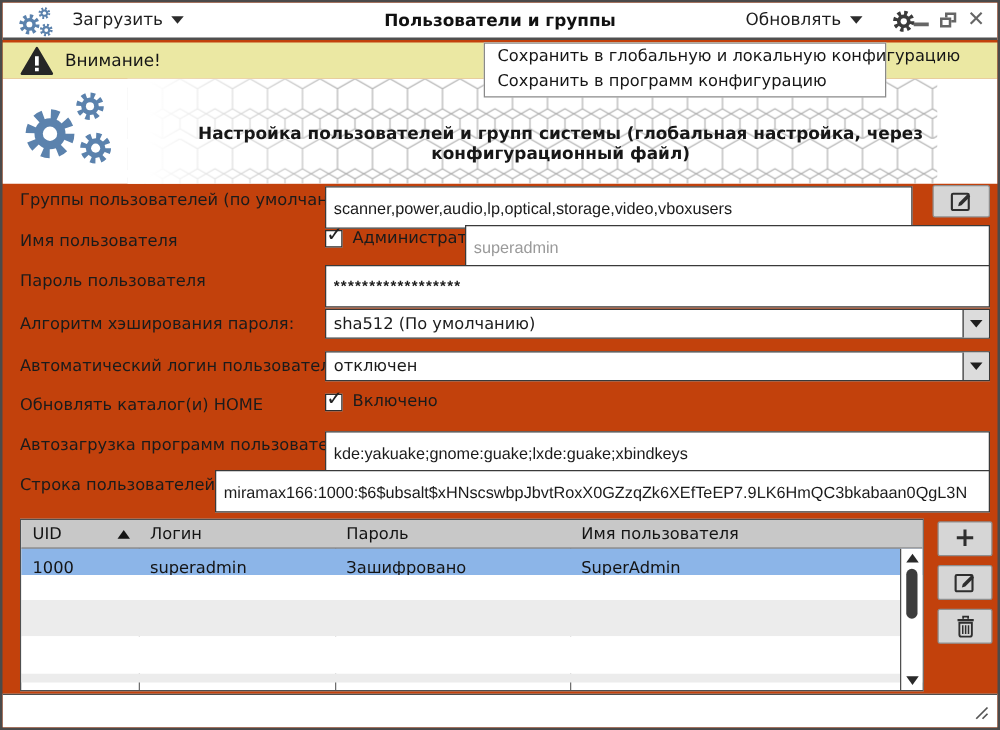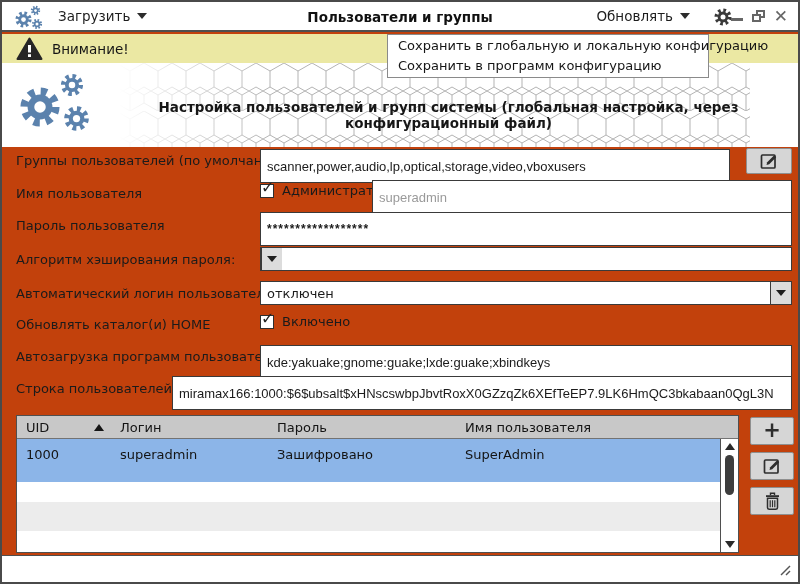--- a/index.html
+++ b/index.html
@@ -52,21 +52,21 @@
   .select .arrowbox { width:21px; height:100%; background:#dcdcdc; border-left:1px solid #3a3a3a; display:flex; align-items:center; justify-content:center; }
   .select .arrowbox .tri { width:0; height:0; border-left:5px solid transparent; border-right:5px solid transparent; border-top:6px solid #1e1e1e; }
 
   .iconbtn { position:absolute; width:44px; height:28px; background:#d6d6d6; border:1px solid #8f8f8f; border-radius:2px; display:flex; align-items:center; justify-content:center; color:#2e2e2e; }
   .iconbtn.plus { font-size:21px; font-weight:bold; padding-bottom:2px; }
 
   
   .utable { position:absolute; left:14px; top:413px; width:723px; height:138px; border:1.5px solid #4f4f4f; background:#fff; overflow:hidden; }
   .trow { position:relative; width:100%; }
   .thead { height:23px; background:#c8c8c8; border-bottom:1px solid #737373; }
-  .r-sel { height:43px; background:#8cb5e8; }
+  .r-sel { height:21px; background:#8cb5e8; }
   .r-a { height:20px; background:#fff; }
   .r-b { height:29px; background:#ececec; }
   .r-c { height:30px; background:#fff; }
   .r-d { height:7px; background:#ececec; }
   .cell { position:absolute; top:0; font-size:13px; color:#141414; line-height:23px; }
   .r-sel .cell { line-height:31px; }
   .c0 { left:9px; } .c1 { left:103px; } .c2 { left:260px; } .c3 { left:448px; }
   .colline { position:absolute; top:0; bottom:0; width:1px; background:#6e6e6e; }
   .sort-tri { position:absolute; left:77px; top:8px; width:0; height:0; border-left:5px solid transparent; border-right:5px solid transparent; border-bottom:7px solid #151515; }
 
@@ -179,20 +179,21 @@
       </span>
     <span class="cblabel">Администратор</span>
   </div>
   <input class="tinput gray" style="left: 370px; top: 178px; width: 420px;" value="superadmin">
 
   <div class="flabel" style="top:216px">Пароль пользователя</div>
   <input class="tinput pwd" style="left: 258px; top: 210px; width: 532px;" value="******************">
 
   <div class="flabel" style="top:250px">Алгоритм хэширования пароля:</div>
   <div class="select" style="left:258px; top:245px; width:532px">
+    <span class="val">sha512 (По умолчанию)</span>
     <span class="arrowbox">
         <span class="tri"></span>
       </span>
   </div>
 
   <div class="flabel" style="top:284px">Автоматический логин пользователя</div>
   <div class="select" style="left:258px; top:279px; width:532px">
     <span class="val">отключен</span>
     <span class="arrowbox">
         <span class="tri"></span>

